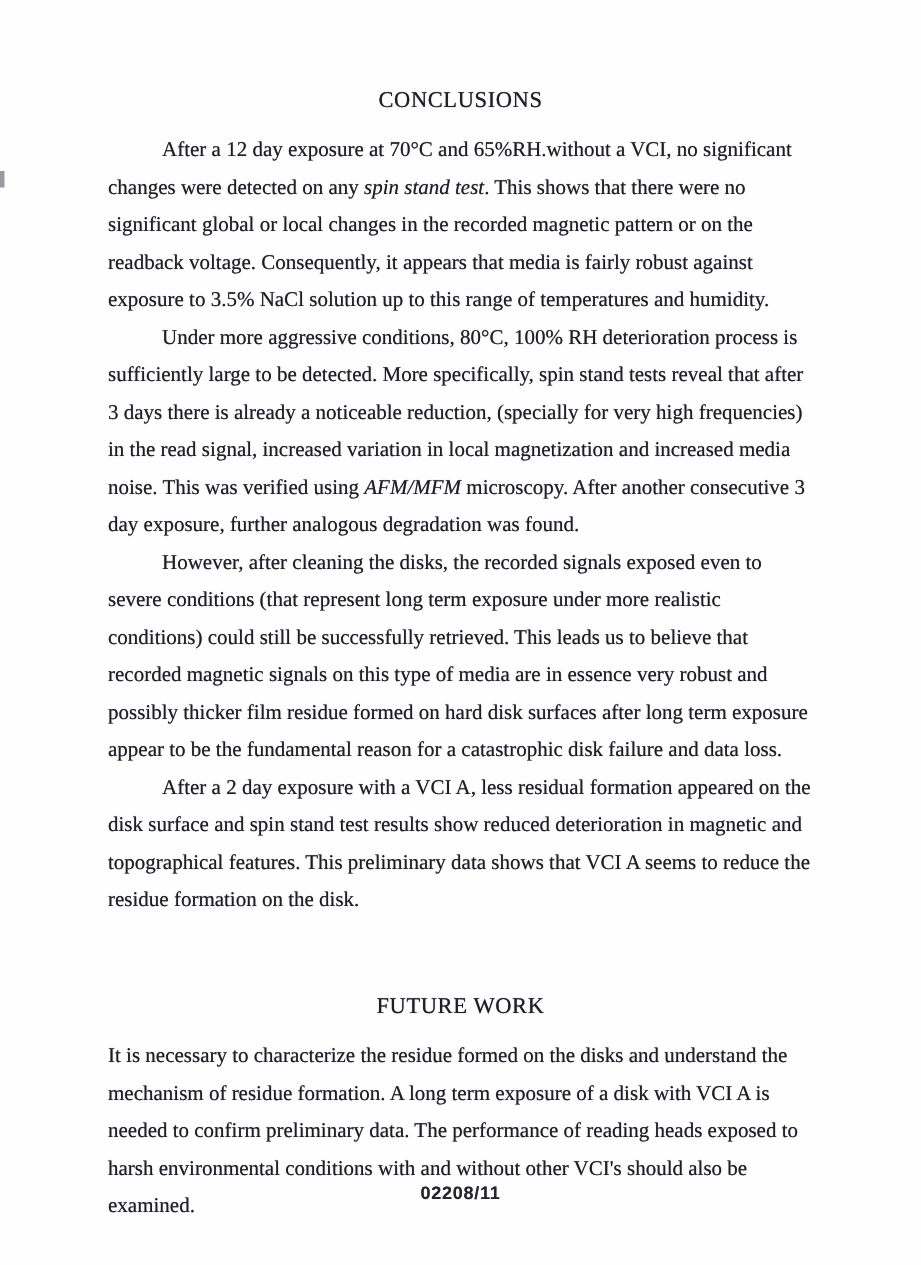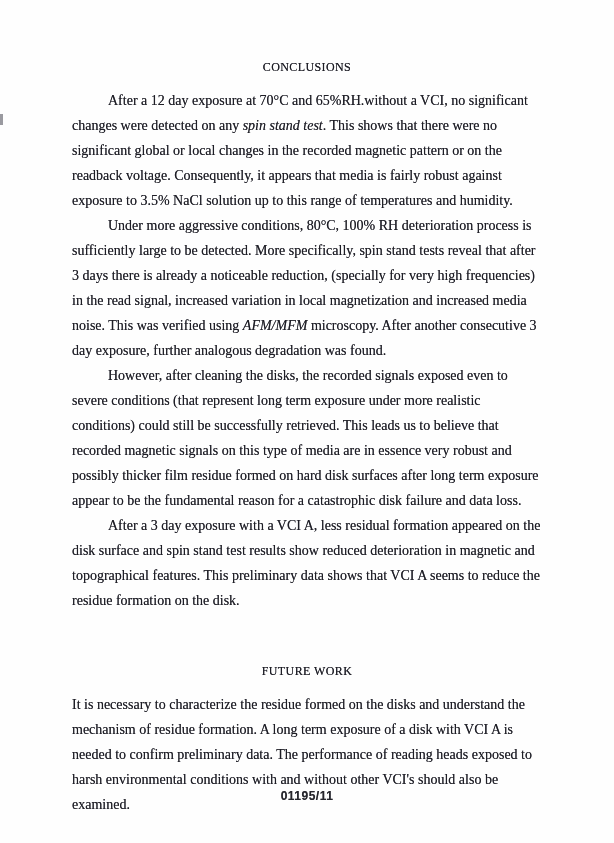--- a/index.html
+++ b/index.html
@@ -18,21 +18,21 @@
     position: absolute; left: 0; top: 114px;
     width: 3px; height: 11px;
     background: #9a9aa0;
   }
   .content {
     position: absolute; left: 72px; top: 57px; width: 470px;
     color: #1e1e26;
   }
   .section-heading {
     text-align: center;
-    font-size: 12px;
+    font-size: 15px;
     letter-spacing: 0.4px;
     line-height: 20px;
     margin: 0 0 11px 0;
     text-shadow: 0 0 0.6px rgba(25,25,35,0.8);
   }
   .doc-section + .doc-section .section-heading { margin-top: 48px; }
   .para {
     margin: 0;
     font-size: 14px;
     line-height: 25px;
@@ -57,23 +57,23 @@
 <body>
 
 <div class="page">
   <div class="scan-mark"></div>
   <main class="content">
       <section class="doc-section">
         <div class="section-heading">CONCLUSIONS</div>
         <p class="para indent"><span>After a 12 day exposure at 70°C and 65%RH.without a VCI, no significant changes were detected on any </span><span class="italic">spin stand test</span><span>. This shows that there were no significant global or local changes in the recorded magnetic pattern or on the readback voltage. Consequently, it appears that media is fairly robust against exposure to 3.5% NaCl solution up to this range of temperatures and humidity.</span></p>
         <p class="para indent"><span>Under more aggressive conditions, 80°C, 100% RH deterioration process is sufficiently large to be detected. More specifically, spin stand tests reveal that after 3 days there is already a noticeable reduction, (specially for very high frequencies) in the read signal, increased variation in local magnetization and increased media noise. This was verified using </span><span class="italic">AFM/MFM</span><span> microscopy.  After another consecutive 3 day exposure, further analogous degradation was found.</span></p>
         <p class="para indent"><span>However, after cleaning the disks, the recorded signals exposed even to severe conditions (that represent long term exposure under more realistic conditions) could still be successfully retrieved.  This leads us to believe that recorded magnetic signals on this type of media are in essence very robust and possibly thicker film residue formed on hard disk surfaces after long term exposure appear to be the fundamental reason for a catastrophic disk failure and data loss.</span></p>
-        <p class="para indent"><span>After a 3 day exposure with a VCI A, less residual formation appeared on the disk surface and spin stand test results show reduced deterioration in magnetic and topographical features.  This preliminary data shows that VCI A seems to reduce the residue formation on the disk.</span></p>
+        <p class="para indent"><span>After a 2 day exposure with a VCI A, less residual formation appeared on the disk surface and spin stand test results show reduced deterioration in magnetic and topographical features.  This preliminary data shows that VCI A seems to reduce the residue formation on the disk.</span></p>
       </section>
       <section class="doc-section">
         <div class="section-heading">FUTURE WORK</div>
         <p class="para"><span>It is necessary to characterize the residue formed on the disks and understand the mechanism of residue formation. A long term exposure of a disk with VCI A is needed to confirm preliminary data.  The performance of reading heads exposed to harsh environmental conditions with and without other VCI's should also be examined.</span></p>
       </section>
     </main>
   <footer class="footer">
-    <span class="page-number">01195/11</span>
+    <span class="page-number">02208/11</span>
   </footer>
 </div>
 
 </body></html>

